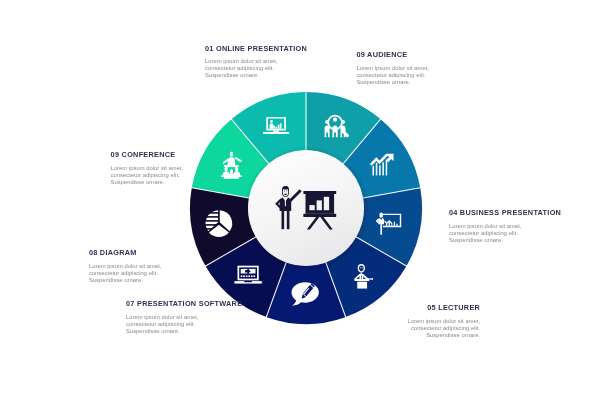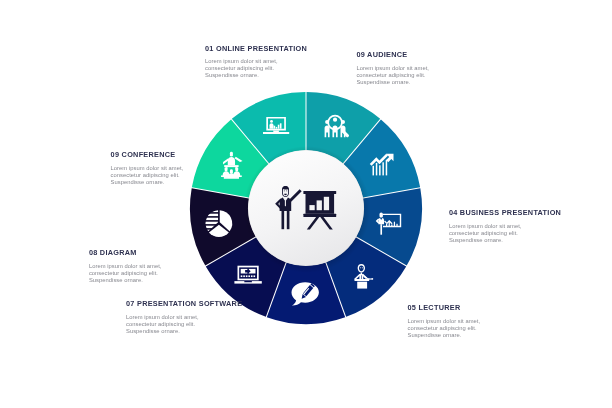--- a/index.html
+++ b/index.html
@@ -228,21 +228,21 @@
   <p class="body">Lorem ipsum dolor sit amet,
 consectetur adipiscing elit.
 Suspendisse ornare.</p>
 </div>
 <div class="label" style="left:448.9px;top:193.4px;margin-top:12px;">
   <p class="ttl">04 BUSINESS PRESENTATION</p>
   <p class="body">Lorem ipsum dolor sit amet,
 consectetur adipiscing elit.
 Suspendisse ornare.</p>
 </div>
-<div class="label" style="left:407.5px;top:300.4px;">
+<div class="label" style="left:407.5px;top:300.4px;text-align:right;">
   <p class="ttl">05 LECTURER</p>
   <p class="body">Lorem ipsum dolor sit amet,
 consectetur adipiscing elit.
 Suspendisse ornare.</p>
 </div>
 <div class="label" style="left:126.0px;top:296.4px;">
   <p class="ttl">07 PRESENTATION SOFTWARE</p>
   <p class="body">Lorem ipsum dolor sit amet,
 consectetur adipiscing elit.
 Suspendisse ornare.</p>

